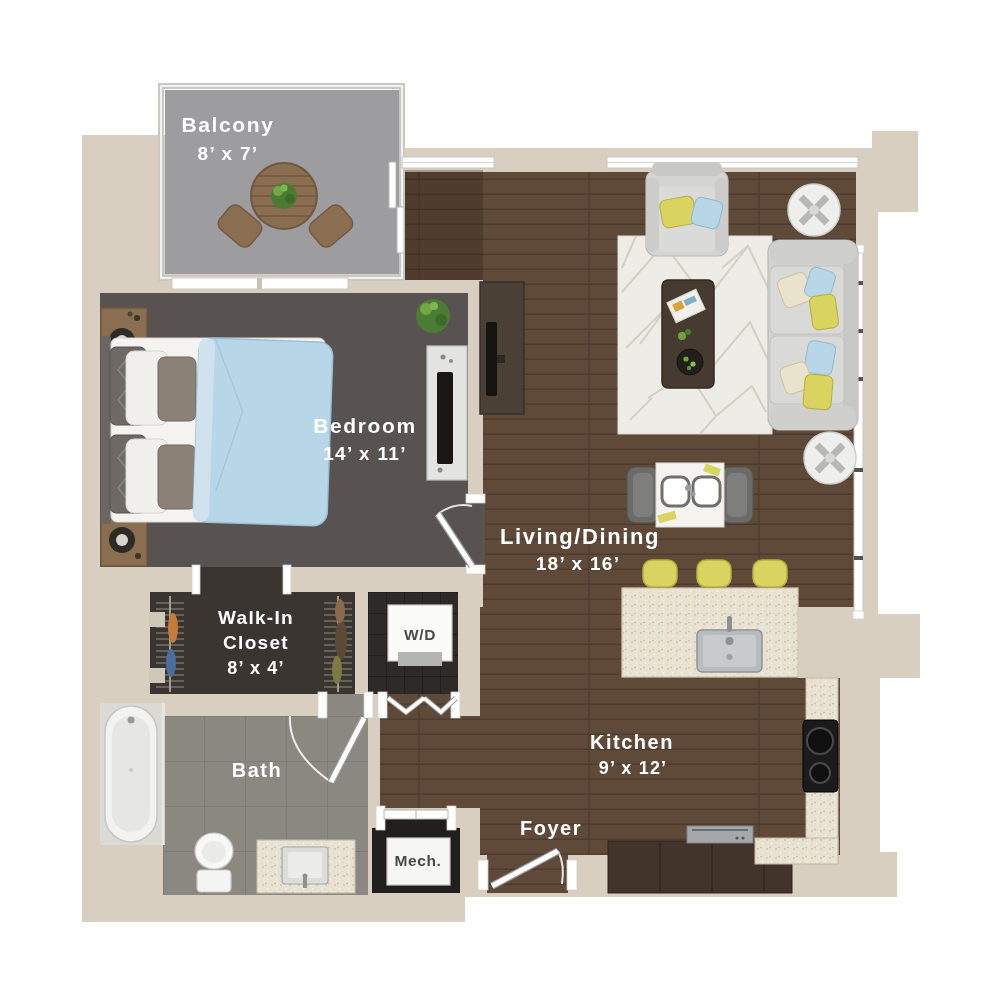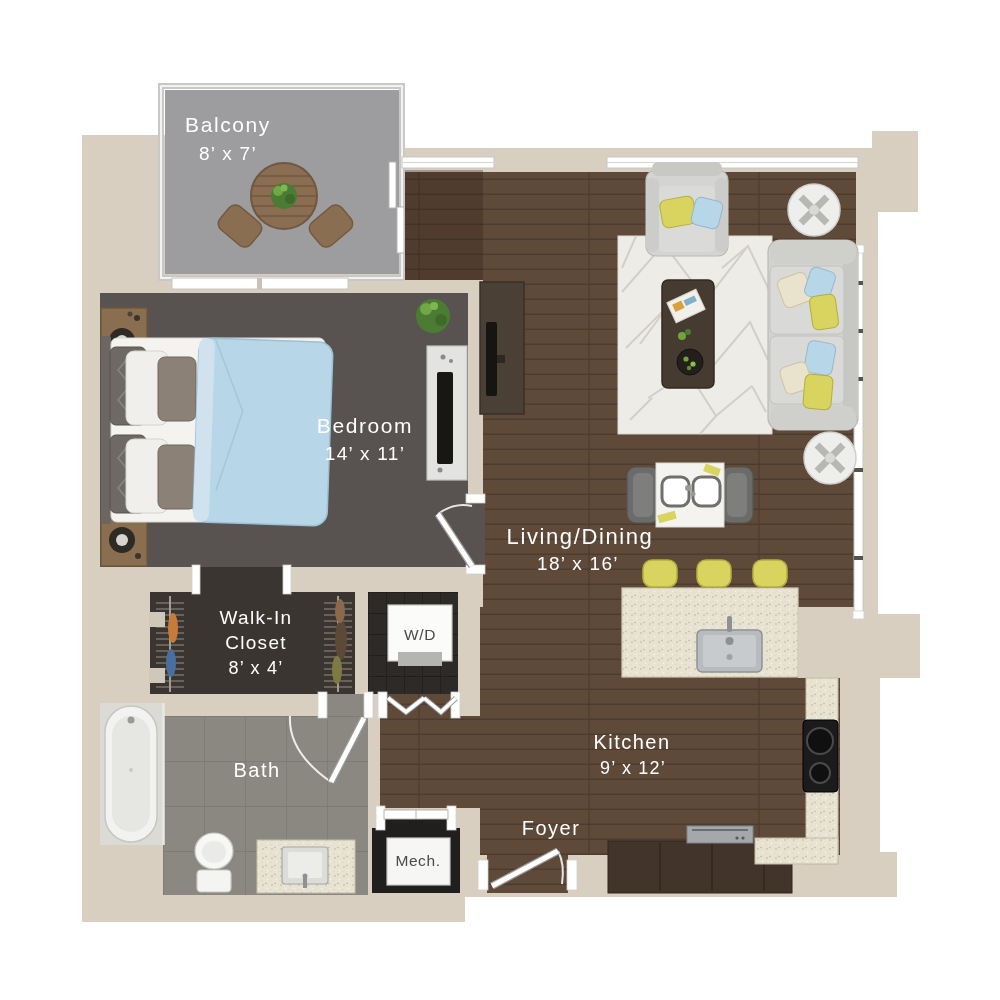--- a/index.html
+++ b/index.html
@@ -1,16 +1,16 @@
 <!DOCTYPE html>
 <html style="--background: #ffffff; --wall: #d8cfc1; --balcony-floor: #9d9da0; --bedroom-carpet: #585350; --closet-floor: #3a3531; --wd-floor: #2d2a27; --mech-floor: #211f1d; --bath-tile: #8b8781; --wood-floor: #5f4a3a; --counter-speckle: #e7e2d1; --cabinet-dark: #42342a; --accent-yellow: #d9d35f; --accent-blue: #b7d6e7; --sofa-gray: #d2d2d0; --rug: #edece7; --outdoor-wood: #8a6e52; --label-light: #ffffff; --label-dark: #4a4a4a;"><head>
 <meta charset="utf-8">
 <style>
   html,body{margin:0;padding:0;background:#fff;}
-  .canvas{position:relative;width:1000px;height:1000px;background:var(--background,#ffffff);font-family:"Liberation Sans",sans-serif;}
+  .canvas{position:relative;width:1000px;height:1000px;background:var(--background,#ffffff);font-family:"Liberation Sans",sans-serif;font-weight:bold;}
   svg{position:absolute;left:0;top:0;}
   .f-wall{fill:var(--wall,#d8cfc1);}
   .f-balcony{fill:var(--balcony-floor,#9d9da0);}
   .f-carpet{fill:var(--bedroom-carpet,#585350);}
   .f-closet{fill:var(--closet-floor,#3a3531);}
   .f-mech{fill:var(--mech-floor,#211f1d);}
   .f-rug{fill:var(--rug,#edece7);}
   .f-yellow{fill:var(--accent-yellow,#d9d35f);}
   .f-blue{fill:var(--accent-blue,#b7d6e7);}
   .lbl{fill:var(--label-light,#ffffff);font-family:"Liberation Sans",sans-serif;text-anchor:middle;}

